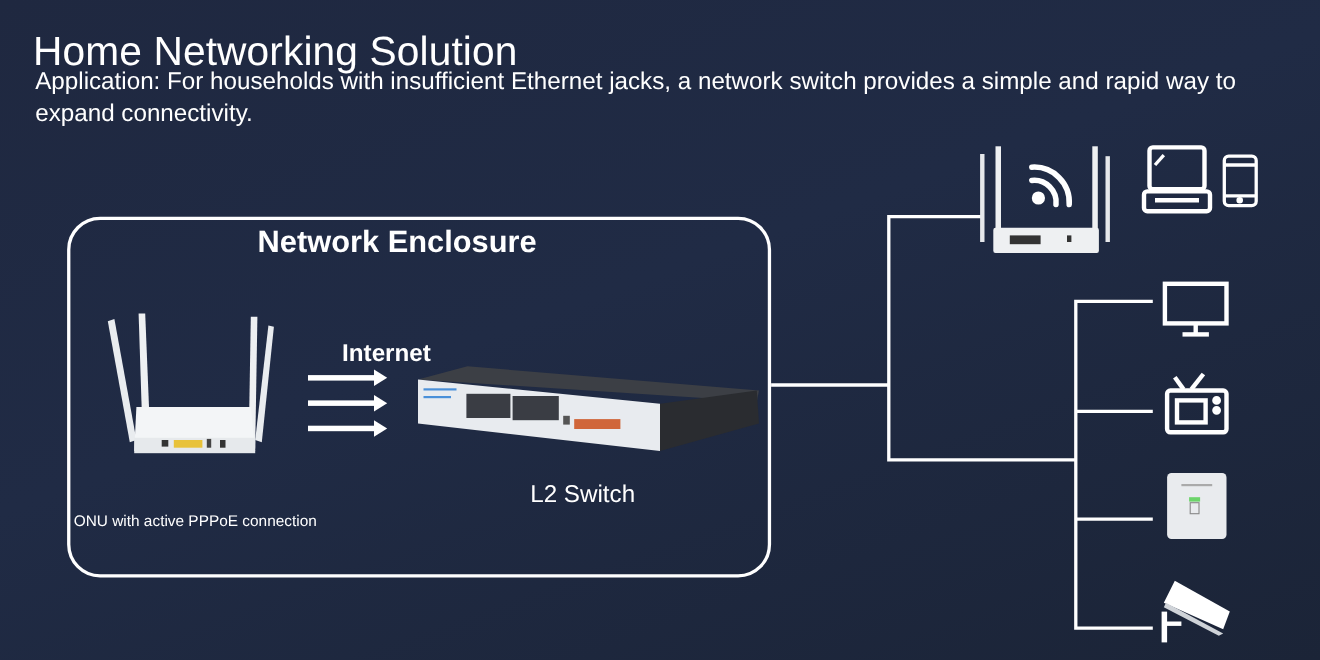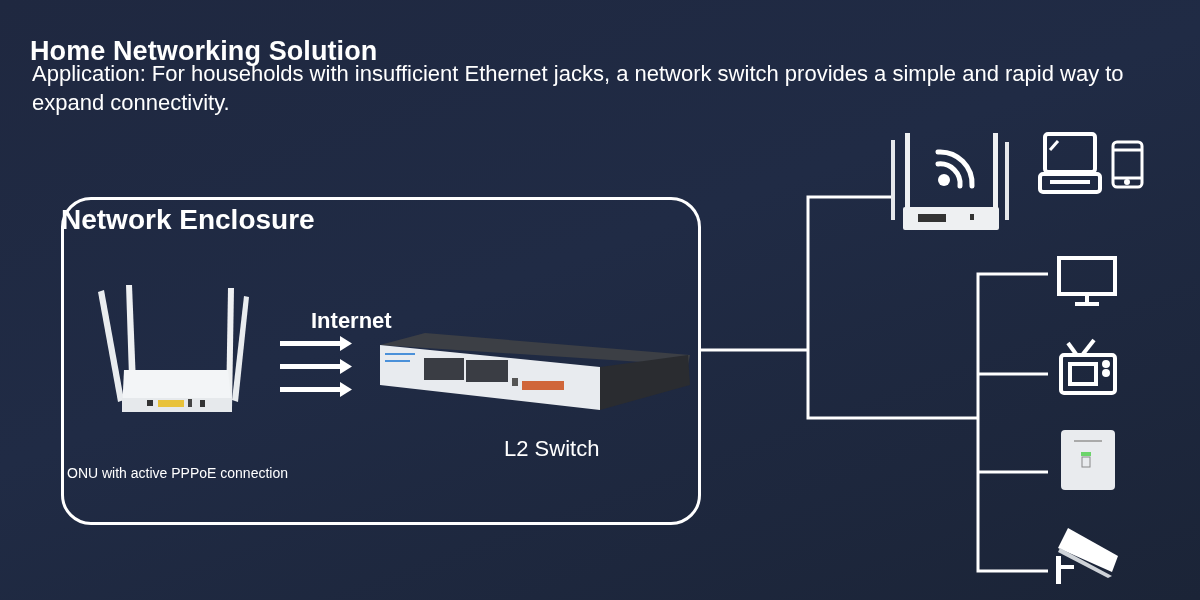--- a/index.html
+++ b/index.html
@@ -1,26 +1,26 @@
 <!DOCTYPE html>
 <html><head>
 <meta charset="utf-8">
 <style>
   html,body{margin:0;padding:0;}
   body{width:1200px;height:600px;overflow:hidden;position:relative;
     background:linear-gradient(160deg,#1f2840 0%,#202b45 45%,#1b2437 100%);
     font-family:"Liberation Sans",sans-serif;color:#fff;}
   .abs{position:absolute;}
-  #title{left:30px;top:36px;font-size:27px;font-weight:bold;letter-spacing:0.1px;}
+  #title{left:30px;top:26px;font-size:37px;font-weight:normal;letter-spacing:0.1px;}
   #desc{left:32px;top:59px;width:1100px;font-size:22px;line-height:29px;}
   #enclosure{left:61px;top:197px;width:640px;height:328px;border:3px solid #fff;border-radius:30px;box-sizing:border-box;}
-  #enc-title{left:61px;top:204px;width:600px;text-align:left;font-size:28px;font-weight:bold;}
+  #enc-title{left:61px;top:204px;width:600px;text-align:center;font-size:28px;font-weight:bold;}
   #internet-label{left:275px;top:308px;font-size:22px;font-weight:bold;margin-left:36px;}
   #onu-label{left:67px;top:465px;font-size:14px;}
-  #switch-label{left:482px;top:436px;font-size:22px;margin-left:22px;}
+  #switch-label{left:482px;top:436px;font-size:22px;}
   svg{position:absolute;left:0;top:0;}
 </style>
 </head>
 <body>
 
 <div id="title" class="abs">Home Networking Solution</div>
 <div id="desc" class="abs">Application: For households with insufficient Ethernet jacks, a network switch provides a simple and rapid way to expand connectivity.</div>
 
 <div id="enclosure" class="abs"></div>
 <div id="enc-title" class="abs">Network Enclosure</div>

